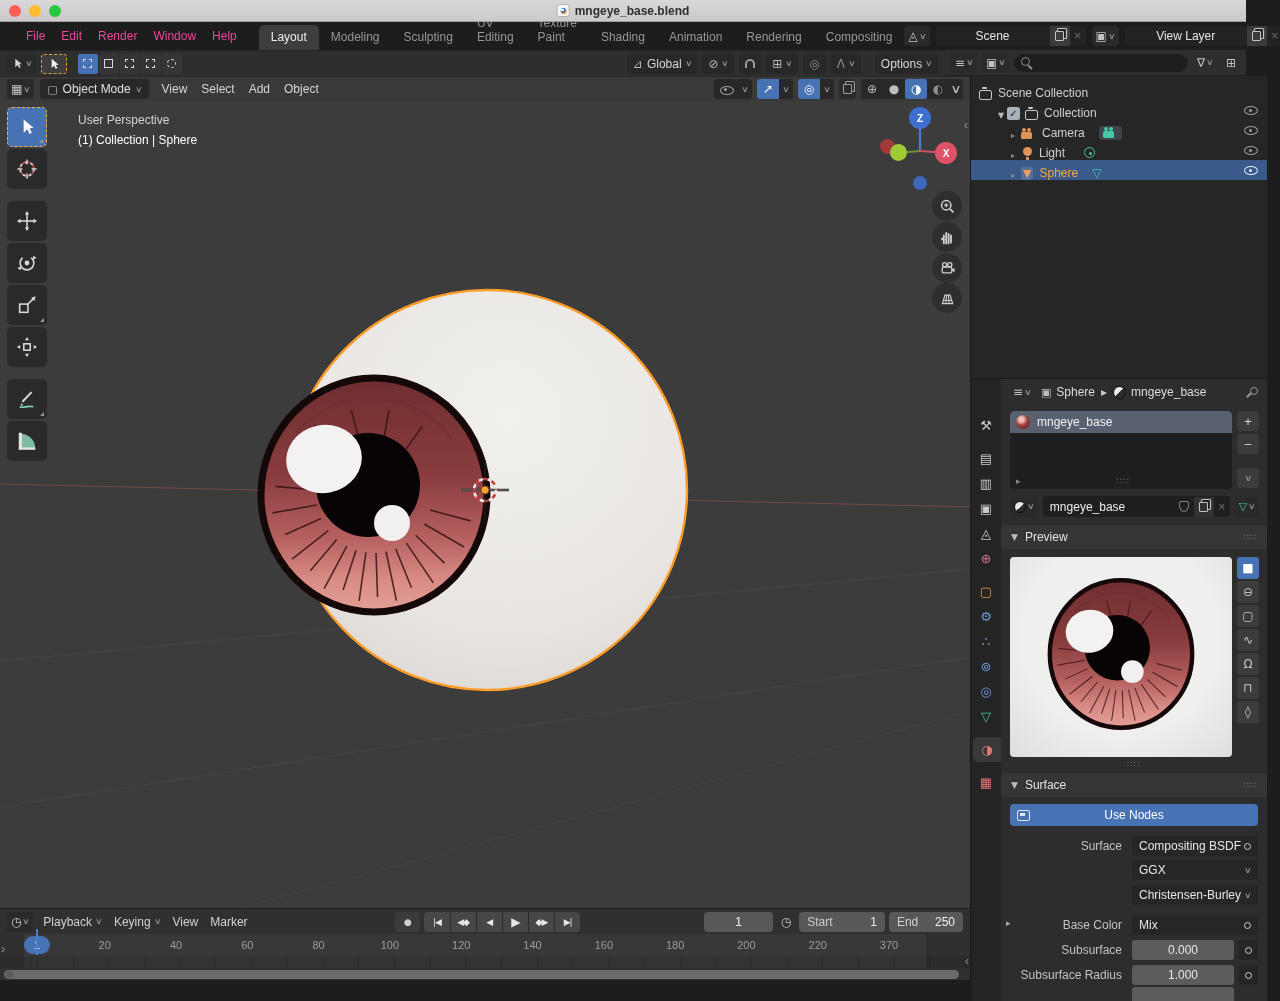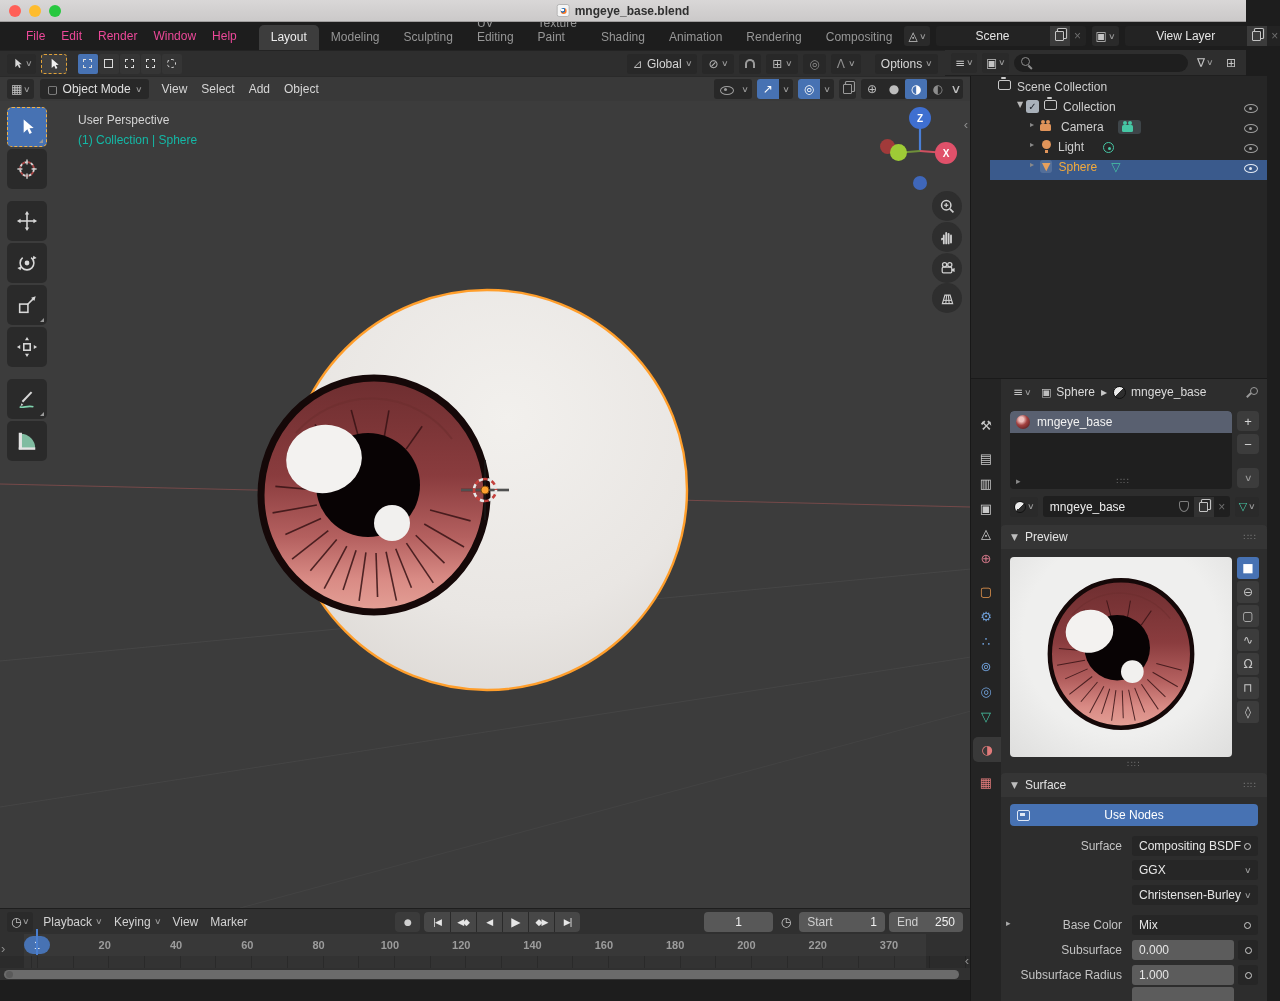--- a/index.html
+++ b/index.html
@@ -59,60 +59,60 @@
   .tgl .on { background:var(--accent); color:#fff; width:22px; height:20px; display:flex; align-items:center; justify-content:center; }
   .tgl .ddp { width:14px; text-align:center; }
   .shade-group { display:flex; background:#282828; border-radius:3px; height:20px; align-items:center; }
   .shade-group span { width:22px; text-align:center; color:#bdbdbd; font-size:12px; }
   .shade-group span.active { background:var(--accent); color:#fff; border-radius:2px; height:20px; line-height:20px; }
 
   
   .viewport { position:relative; height:807px; background:#3c3c3c; overflow:hidden; }
   .vp-overlay { position:absolute; left:78px; top:9px; line-height:20px; pointer-events:none; }
   .vp-overlay .l1 { color:#d4d4d4; font-size:12px; }
-  .vp-overlay .l2 { color:#14b8a6; font-size:12px; }
+  .vp-overlay .l2 { color:#ffffff; font-size:12px; }
   .vp-toolbar { position:absolute; left:7px; top:6px; display:flex; flex-direction:column; gap:2px; }
   .vt-btn { width:40px; height:40px; background:rgba(41,41,41,.92); border-radius:5px; display:flex; align-items:center; justify-content:center; position:relative; }
   .vt-btn.active { background:var(--accent); border:1px dashed #f0b24a; }
   .vt-gap { height:8px; }
   .corner::after { content:""; position:absolute; right:3px; bottom:3px; border-left:4px solid transparent; border-bottom:4px solid #9a9a9a; }
   .chev { position:absolute; color:#8f8f8f; font-size:13px; }
   
   .ball { position:absolute; border-radius:50%; display:flex; align-items:center; justify-content:center; color:#fff; font-size:10px; font-weight:bold; }
   .nav-btn { position:absolute; width:30px; height:30px; border-radius:50%; background:rgba(38,38,38,.65); display:flex; align-items:center; justify-content:center; }
 
   
   .timeline { height:72px; background:#303030; border-top:1px solid #1e1e1e; position:relative; }
   .tl-header { height:25px; display:flex; align-items:center; gap:4px; padding:0 7px; }
   .tl-menu { padding:2px 6px; color:#d2d2d2; display:flex; gap:4px; align-items:center; }
   .transport { display:flex; background:#2a2a2a; border-radius:4px; overflow:hidden; gap:1px; }
   .tp-btn { width:26px; height:20px; background:#474747; color:#e6e6e6; font-size:9px; display:flex; align-items:center; justify-content:center; letter-spacing:-1px; }
   .rec-btn { width:26px; height:20px; background:#3b3b3b; border-radius:4px; color:#cfcfcf; display:flex; align-items:center; justify-content:center; font-size:9px; }
   .tl-field { background:#585858; border-radius:4px; height:20px; display:flex; align-items:center; justify-content:center; color:#f0f0f0; padding:0 8px; }
   .ruler { position:relative; height:22px; background:#383838; color:#9c9c9c; font-size:11px; }
-  .ruler .rlabel { position:absolute; top:5px; transform:translateX(-50%);font-weight:bold; }
+  .ruler .rlabel { position:absolute; top:5px; transform:translateX(-50%); }
   .frame-pill { position:absolute; left:24px; top:2px; width:26px; height:18px; background:var(--accent); border-radius:9px; color:#fff; display:flex; align-items:center; justify-content:center; font-size:11px; }
   .tickstrip { position:relative; height:12px; background:#333333;
     background-image:repeating-linear-gradient(90deg,#2a2a2a 0 1px,transparent 1px 35.7px); background-position:37px 0; }
   .playhead { position:absolute; left:36px; top:20px; width:2px; height:26px; background:#4a7fd0; }
   .range-shade { position:absolute; top:25px; height:34px; background:rgba(0,0,0,.14); }
   .tl-scroll { height:13px; padding:2px 4px; }
   .tl-thumb { height:9px; background:#6b6b6b; border-radius:5px; width:955px; position:relative; }
   .tl-thumb::before { content:""; position:absolute; left:2px; top:1px; width:7px; height:7px; border-radius:50%; background:#5a5a5a; }
 
   
   .outliner { height:302px; background:#262626; display:flex; flex-direction:column; }
   .ol-header { height:26px; background:#2e2e2e; display:flex; align-items:center; gap:5px; padding:0 6px; border-bottom:1px solid #1f1f1f; }
   .search { flex:1; height:18px; background:#1e1e1e; border-radius:9px; display:flex; align-items:center; padding:0 7px; gap:5px; }
   .i-search { width:12px; height:12px; position:relative; }
   .i-search::before { content:""; position:absolute; left:0; top:0; width:7px; height:7px; border:1.4px solid #8d8d8d; border-radius:50%; }
   .i-search::after { content:""; position:absolute; left:8px; top:8px; width:1.6px; height:4.5px; background:#8d8d8d; transform:rotate(-45deg); }
   .search input { background:transparent; border:none; outline:none; color:#ddd; width:100%; font-size:11px; }
   .ol-rows { flex:1; padding-top:4px; }
-  .ol-row { height:20px; display:flex; align-items:flex-start; position:relative; color:#cfcfcf;margin-left:19px; }
+  .ol-row { height:20px; display:flex; align-items:flex-end; position:relative; color:#cfcfcf; }
   .ol-row.selected { background:#3a5a8c; }
   .ol-row.selected .rowname { color:#f3aa3c; }
   .ol-row .rowname { margin-left:6px; }
   .disc { width:12px; font-size:8px; color:#b8b8b8; text-align:center; }
   .cdot { width:10px; font-size:8px; color:#8a8a8a; }
   .i-coll { width:13px; height:10px; border:1.4px solid #c9c9c9; border-radius:2px; position:relative; display:inline-block; }
   .i-coll::before { content:""; position:absolute; top:-4px; left:2px; width:5px; height:2.2px; background:#c9c9c9; border-radius:1px; }
   .i-check { width:13px; height:13px; background:#a9b1ba; border-radius:2.5px; color:#20262e; font-size:10px; line-height:13px; text-align:center; margin-right:5px; }
   .i-cam { width:15px; height:12px; position:relative; display:inline-block; color:#e0945a; }
   .i-cam::before { content:""; position:absolute; left:0; top:4px; width:11px; height:7px; background:currentColor; border-radius:1.5px; }
@@ -169,21 +169,21 @@
   .surface-body { padding:7px 9px 0 9px; }
   .usenodes { height:22px; background:var(--accent); border-radius:4px; color:#fff; display:flex; align-items:center; justify-content:center; gap:8px; position:relative; }
   .i-nodes { position:absolute; left:7px; width:13px; height:11px; border:1.4px solid #dfe8f5; border-radius:2px; }
   .i-nodes::before { content:""; position:absolute; left:2px; top:2px; width:5px; height:3px; background:#dfe8f5; }
   .prow { display:flex; align-items:flex-start; margin-top:5px; position:relative; }
   .prow.gap-lg { margin-top:4px; }
   .prow.gap-md { margin-top:10px; }
   .plabel { width:122px; text-align:right; padding-right:10px; color:#c3c3c3; line-height:20px; }
   .pctl { flex:1; height:20px; background:#262626; border-radius:3px; display:flex; align-items:center; padding:0 7px; color:#e6e6e6; }
   .pctl .val { flex:1; white-space:nowrap; overflow:hidden; }
-  .pctl.center .val { text-align:left; }
+  .pctl.center .val { text-align:center; }
   .pctl.lighter { background:#5c5c5c; }
   .sock { width:7px; height:7px; border:1.4px solid #cfcfcf; border-radius:50%; display:inline-block; }
   .sock-btn { width:20px; height:20px; background:#262626; border-radius:3px; display:flex; align-items:center; justify-content:center; margin-left:4px; }
   .vec-col { flex:1; display:flex; flex-direction:column; gap:2px; }
   .vec-col .pctl { flex:none; }
   .expander { position:absolute; left:-4px; top:3px; color:#aaa; font-size:9px; }
 </style>
 </head>
 <body>
 

